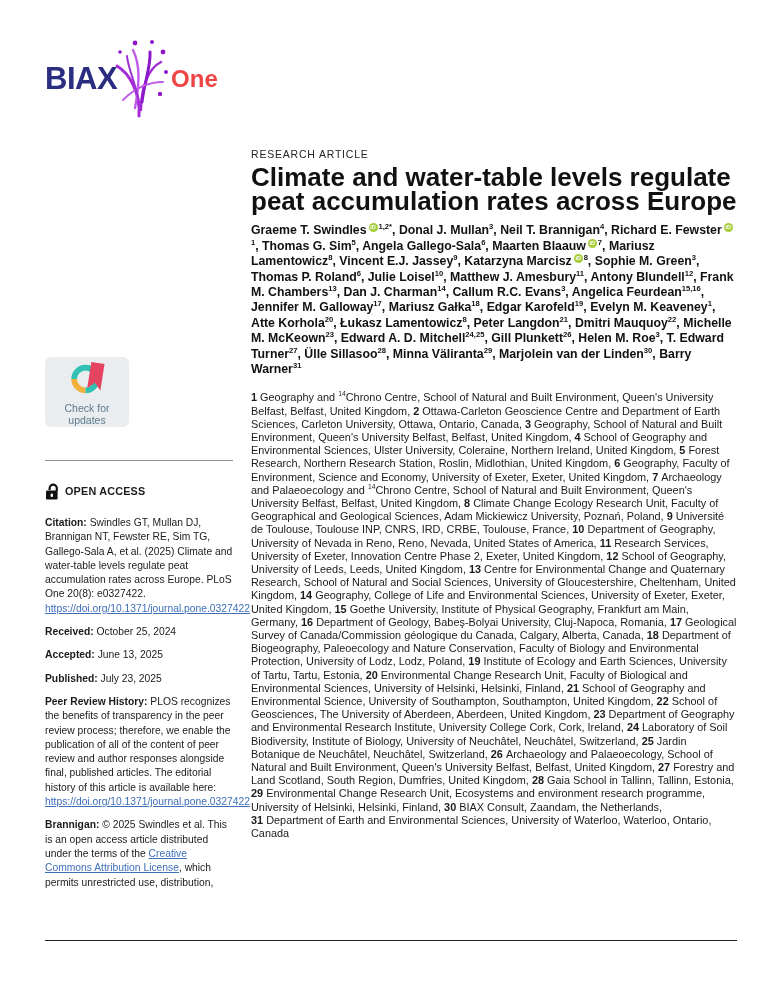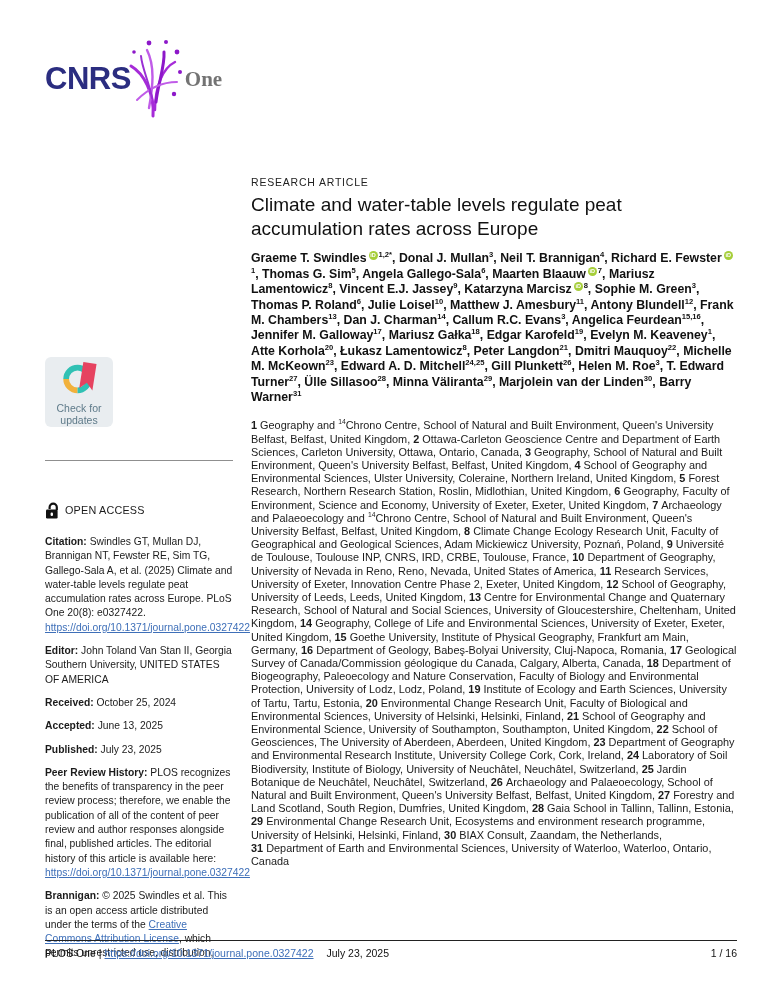--- a/index.html
+++ b/index.html
@@ -3,62 +3,62 @@
 <meta charset="utf-8">
 <style>
   html,body{margin:0;padding:0;background:#ffffff;}
   .page{position:relative;width:773px;height:1000px;background:#fff;overflow:hidden;
         font-family:"Liberation Sans",sans-serif;color:#1b1b1b;}
 
   
   .logo{position:absolute;left:45px;top:40px;display:flex;align-items:center;height:78px;}
   .logo-plos{font-size:31px;font-weight:bold;color:#2b2d80;letter-spacing:-0.5px;}
   .logo-splash{width:58px;height:82px;margin-left:-6px;margin-right:2px;}
-  .logo-one{font-size:21px;font-weight:bold;color:#737373;font-family:Liberation Serif, serif;}
+  .logo-one{font-size:24px;font-weight:bold;color:#ef4444;}
 
   
   .main{position:absolute;left:251px;top:148px;width:486px;}
-  .kicker{font-size:10.5px;letter-spacing:0.8px;color:#222;margin-top:28px;}
-  .title{font-size:19px;font-weight:normal;line-height:24px;margin-top:5px;color:#111;}
+  .kicker{font-size:10.5px;letter-spacing:0.8px;color:#222;}
+  .title{font-size:26px;font-weight:bold;line-height:24px;margin-top:5px;color:#111;}
   .authors{font-size:12.3px;font-weight:bold;line-height:15.4px;margin-top:10px;color:#111;}
   .authors sup{font-size:62%;line-height:0;vertical-align:super;}
   .orcid{display:inline-block;width:9px;height:9px;border-radius:50%;background:#a6ce39;
          color:#fff;font-size:5.5px;font-weight:bold;text-align:center;line-height:9px;
          vertical-align:super;margin:0 1px 0 2px;}
   .affils{font-size:10.9px;line-height:13.2px;margin-top:14px;color:#1b1b1b;}
   .affils b{font-weight:bold;}
   .affils sup{font-size:62%;line-height:0;vertical-align:super;}
   .correspondence{font-size:11px;margin-top:16px;}
   a,.link{color:#3e6fb8;text-decoration:underline;cursor:pointer;margin-top:20px;}
 
   
   .side{position:absolute;left:45px;top:357px;width:188px;font-size:10.3px;line-height:14.3px;}
-  .badge{width:68px;height:70px;background:#e9edf0;border-radius:6px;text-align:center;
+  .badge{width:84px;height:70px;background:#e9edf0;border-radius:6px;text-align:center;
          padding-top:2px;box-sizing:border-box;cursor:pointer;}
   .badge-text{font-size:10.5px;line-height:11.5px;color:#5e7a89;margin-top:0px;}
   .side-rule{border-top:1px solid #8f8f8f;margin-top:33px;width:188px;}
-  .oa-row{margin-top:41px;display:flex;align-items:center;gap:5px;}
+  .oa-row{margin-top:22px;display:flex;align-items:center;gap:5px;font-weight:bold;}
   .oa-label{font-size:10.8px;letter-spacing:0.2px;color:#1b1b1b;}
   .side p{margin:9px 0 0 0;}
   .side b{font-weight:bold;}
 
   
   .footer-rule{position:absolute;left:45px;top:940px;width:692px;border-top:1.3px solid #222;}
   .footer{position:absolute;left:45px;top:947px;width:692px;display:flex;
           justify-content:space-between;font-size:10.5px;color:#111;}
   .footer .left span{margin-right:3px;}
   .footer .date{margin-left:10px;color:#111;}
 </style>
 </head>
 <body>
 
 <div class="page">
 
   <div class="logo">
-    <span class="logo-plos">CNRS</span>
+    <span class="logo-plos">BIAX</span>
     <svg class="logo-splash" viewBox="0 0 58 82">
       <g fill="none" stroke-linecap="round">
         <path d="M28 78 C 30 55, 18 35, 6 28" stroke="#a62bd8" stroke-width="3"></path>
         <path d="M24 70 C 28 48, 30 28, 22 12" stroke="#c05ce8" stroke-width="2.4"></path>
         <path d="M30 72 C 30 48, 38 30, 50 24" stroke="#a62bd8" stroke-width="2.4"></path>
         <path d="M31 64 C 33 46, 40 28, 39 14" stroke="#8d18c9" stroke-width="3"></path>
         <path d="M12 62 C 22 52, 34 44, 52 44" stroke="#c05ce8" stroke-width="2"></path>
         <path d="M27 60 C 24 44, 17 30, 16 18" stroke="#9a2fd4" stroke-width="2"></path>
       </g>
       <g fill="#8d18c9">
@@ -102,34 +102,27 @@
       <svg width="15" height="17" viewBox="0 0 15 17">
         <path d="M11.8 8 V5.2 a3.6 3.6 0 0 0 -7.2 0 V7" stroke="#111" stroke-width="2.2" fill="none"></path>
         <rect x="1" y="7.6" width="11.6" height="8.8" rx="1.2" fill="#111"></rect>
         <rect x="5.6" y="10.6" width="2.4" height="3.4" rx="1.1" fill="#fff"></rect>
       </svg>
       <span class="oa-label">OPEN ACCESS</span>
     </div>
 
     <p style="margin-top:16px"><b>Citation:</b><span> Swindles GT, Mullan DJ, Brannigan NT, Fewster RE, Sim TG, Gallego-Sala A, et al. (2025) Climate and water-table levels regulate peat accumulation rates across Europe. PLoS One 20(8): e0327422. </span><span class="link">https://doi.org/10.1371/journal.pone.0327422</span></p>
 
-    <p><b>Editor:</b><span> John Toland Van Stan II, Georgia Southern University, UNITED STATES OF AMERICA</span></p>
 
     <p><b>Received:</b><span> October 25, 2024</span></p>
 
     <p><b>Accepted:</b><span> June 13, 2025</span></p>
 
     <p><b>Published:</b><span> July 23, 2025</span></p>
 
     <p><b>Peer Review History:</b><span> PLOS recognizes the benefits of transparency in the peer review process; therefore, we enable the publication of all of the content of peer review and author responses alongside final, published articles. The editorial history of this article is available here: </span><span class="link">https://doi.org/10.1371/journal.pone.0327422</span></p>
 
     <p><b>Brannigan:</b><span> © 2025 Swindles et al. This is an open access article distributed under the terms of the </span><span class="link">Creative Commons Attribution License</span><span>, which permits unrestricted use, distribution,</span></p>
   </div>
 
   <div class="footer-rule"></div>
-  <div class="footer">
-    <div class="left">
-      <span>PLOS One</span><span>|</span><span class="link">https://doi.org/10.1371/journal.pone.0327422</span><span class="date">July 23, 2025</span>
-    </div>
-    <div>1 / 16</div>
-  </div>
 
 </div>
 
 </body></html>

